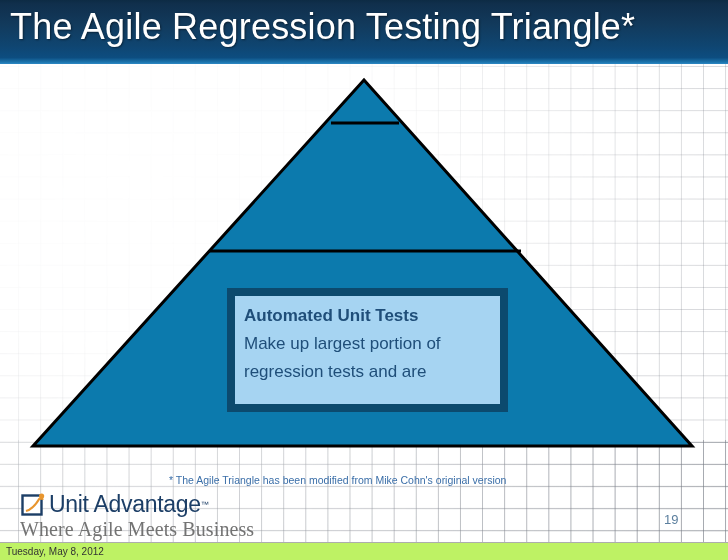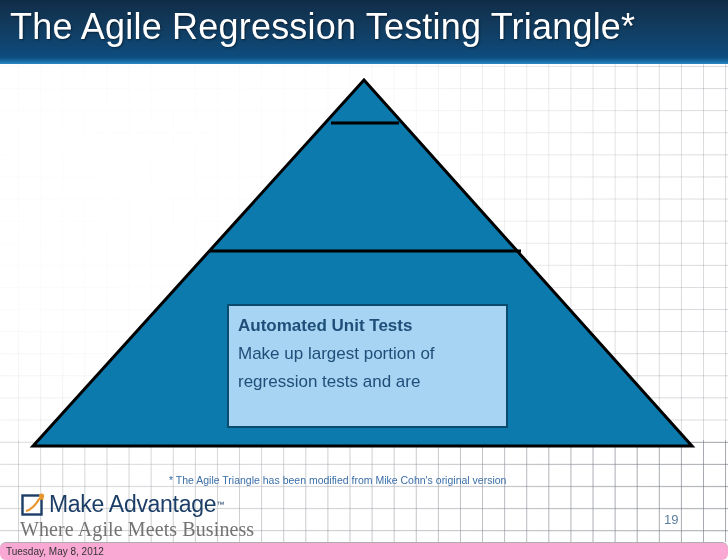--- a/index.html
+++ b/index.html
@@ -82,25 +82,25 @@
     left: 0; top: 64px;
     width: 728px;
     height: 400px;
   }
   .triangle-wrap svg { display: block; }
 
   
   .callout {
     position: absolute;
     left: 227px;
-    top: 304px;
+    top: 288px;
     width: 281px;
     height: 124px;
     background: #a6d4f2;
-    border: 2px solid #0c4a6e;
+    border: 8px solid #0c4a6e;
     box-sizing: border-box;
     padding: 6px 9px 4px 9px;
   }
   .callout-title {
     font-size: 17px;
     font-weight: bold;
     color: #1f4e79;
     line-height: 28px;
     white-space: nowrap;
   }
@@ -172,24 +172,23 @@
     color: #5b7f9e;
   }
 
   
   .status-bar {
     position: absolute;
     left: 0;
     top: 542px;
     width: 728px;
     height: 18px;
-    background: #f9a8d4;
+    background: #bef264;
     border-top: 1px solid #adadad;
     box-sizing: border-box;
-    border-radius: 6px;
   }
   .status-text {
     position: absolute;
     left: 6px;
     top: 3px;
     font-size: 10px;
     color: #333333;
     white-space: nowrap;
   }
 </style>
@@ -224,21 +223,21 @@
   <div class="logo">
     <div class="logo-row">
       <span class="logo-mark">
         <svg width="26" height="26" viewBox="0 0 26 26" xmlns="http://www.w3.org/2000/svg">
           <rect x="2.5" y="4.5" width="19" height="19" fill="#ffffff" stroke="#1c3e66" stroke-width="2.4"></rect>
           <path d="M6 20 C 10 19, 15 15, 19.5 7.5" fill="none" stroke="#e8952e" stroke-width="2.2"></path>
           <polygon points="22.3,3.6 18.2,8.4 23.6,8.9" fill="#e8952e"></polygon>
           <circle cx="21.6" cy="5" r="2.6" fill="#e8952e"></circle>
         </svg>
       </span>
-      <span class="logo-word">Make Advantage</span>
+      <span class="logo-word">Unit Advantage</span>
       <span class="logo-tm">™</span>
     </div>
     <div class="logo-tag">Where Agile Meets Business</div>
   </div>
 
   <div class="page-num">19</div>
 
   <div class="status-bar">
     <div class="status-text">Tuesday, May 8, 2012</div>
   </div>

